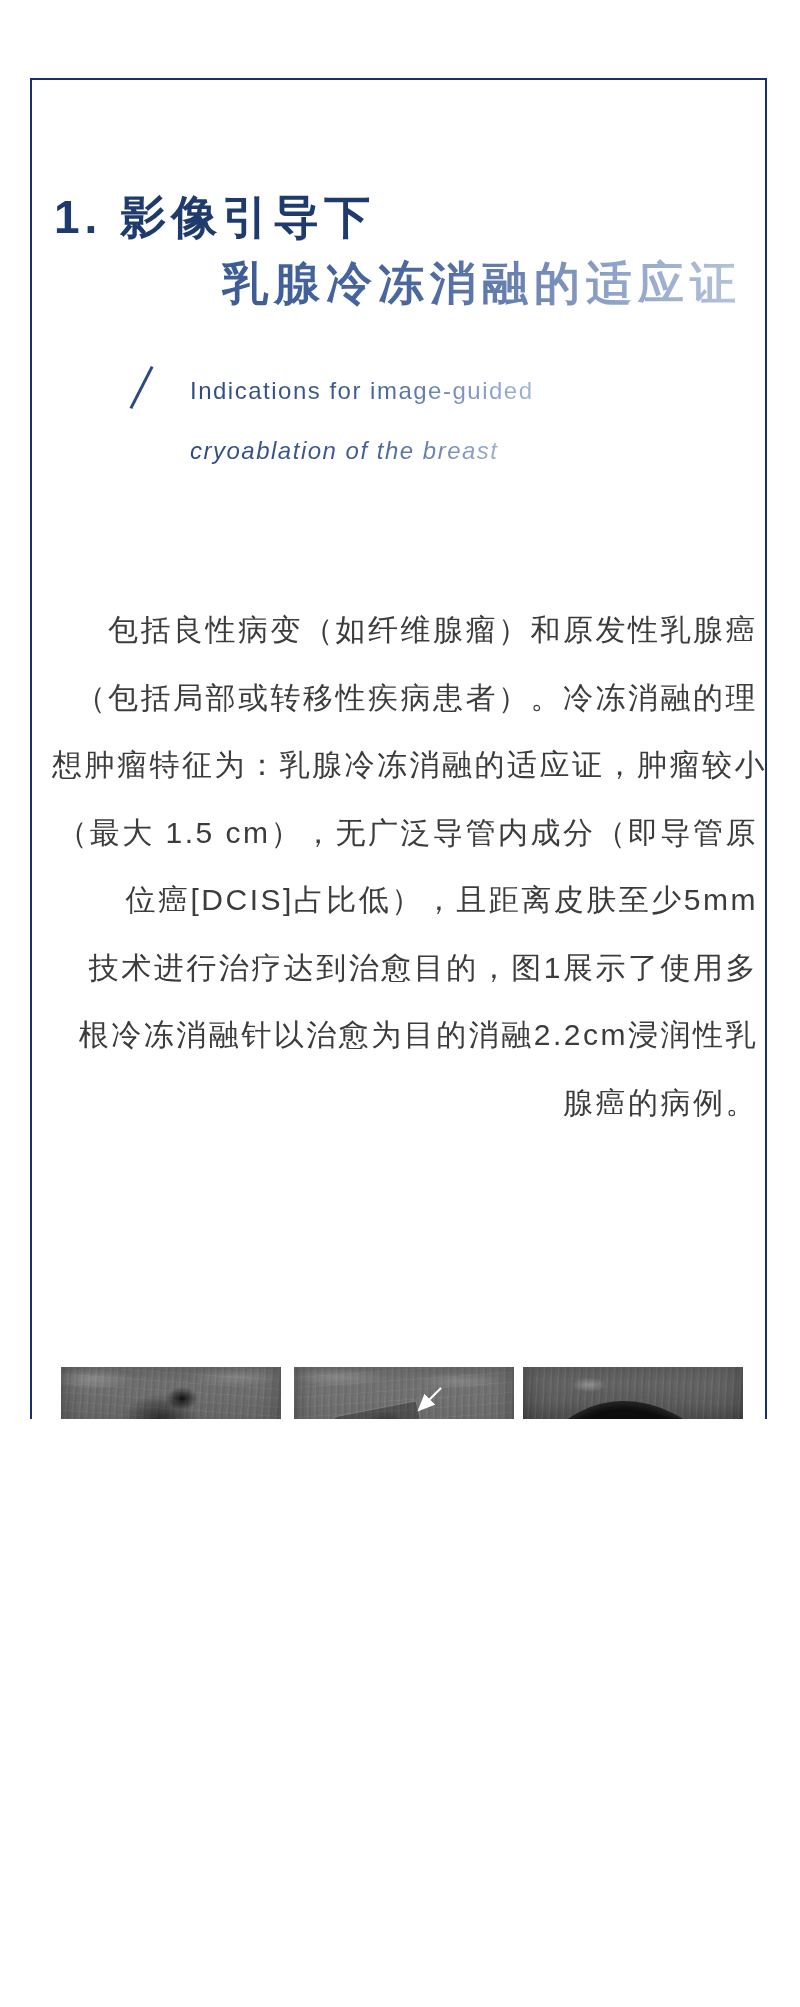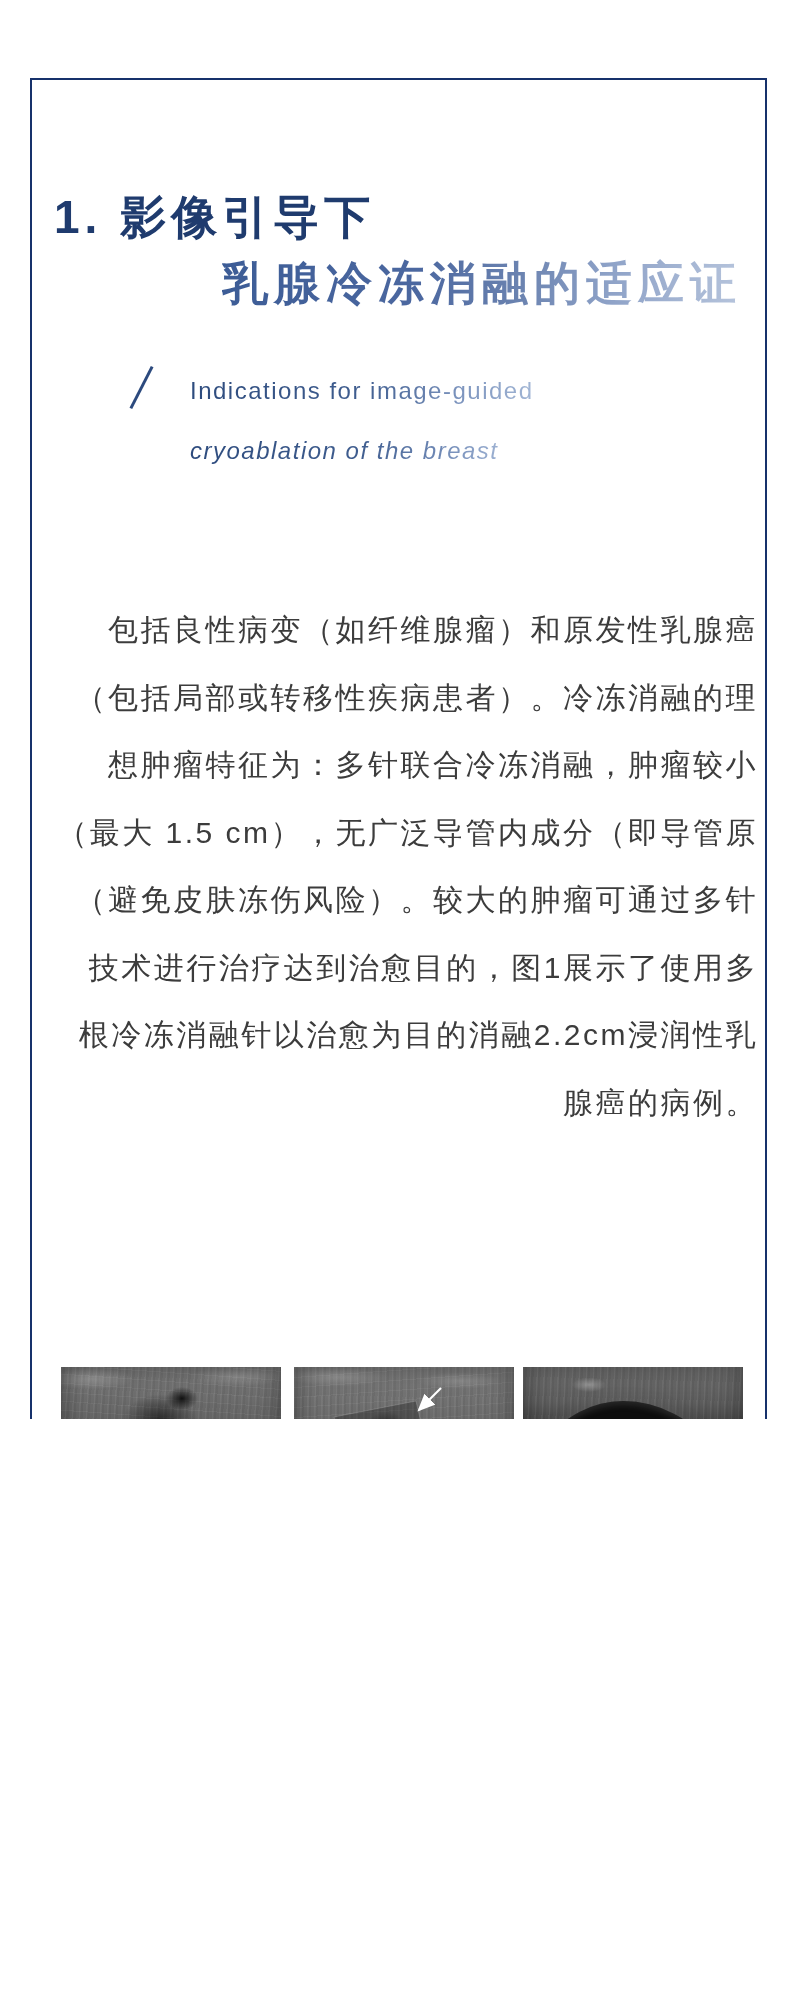--- a/index.html
+++ b/index.html
@@ -107,23 +107,23 @@
     <h1 class="t2"><span class="grad-title">乳腺冷冻消融的适应证</span></h1>
 
     <div class="slash"></div>
 
     <p class="sub s1"><span class="grad-sub1">Indications for image-guided</span></p>
     <p class="sub s2"><span class="grad-sub2">cryoablation of the breast</span></p>
 
     <div class="body-text">
       <div class="bline">包括良性病变（如纤维腺瘤）和原发性乳腺癌</div>
       <div class="bline">（包括局部或转移性疾病患者）。冷冻消融的理</div>
-      <div class="bline">想肿瘤特征为：多针联合冷冻消融，肿瘤较小</div>
+      <div class="bline">想肿瘤特征为：乳腺冷冻消融的适应证，肿瘤较小</div>
       <div class="bline">（最大 1.5 cm），无广泛导管内成分（即导管原</div>
-      <div class="bline">（避免皮肤冻伤风险）。较大的肿瘤可通过多针</div>
+      <div class="bline">位癌[DCIS]占比低），且距离皮肤至少5mm</div>
       <div class="bline">技术进行治疗达到治愈目的，图1展示了使用多</div>
       <div class="bline">根冷冻消融针以治愈为目的消融2.2cm浸润性乳</div>
       <div class="bline">腺癌的病例。</div>
     </div>
 
     <div class="us us1"></div>
 
     <div class="us us2">
       <svg width="220" height="197" viewBox="0 0 220 197">
         <defs>

